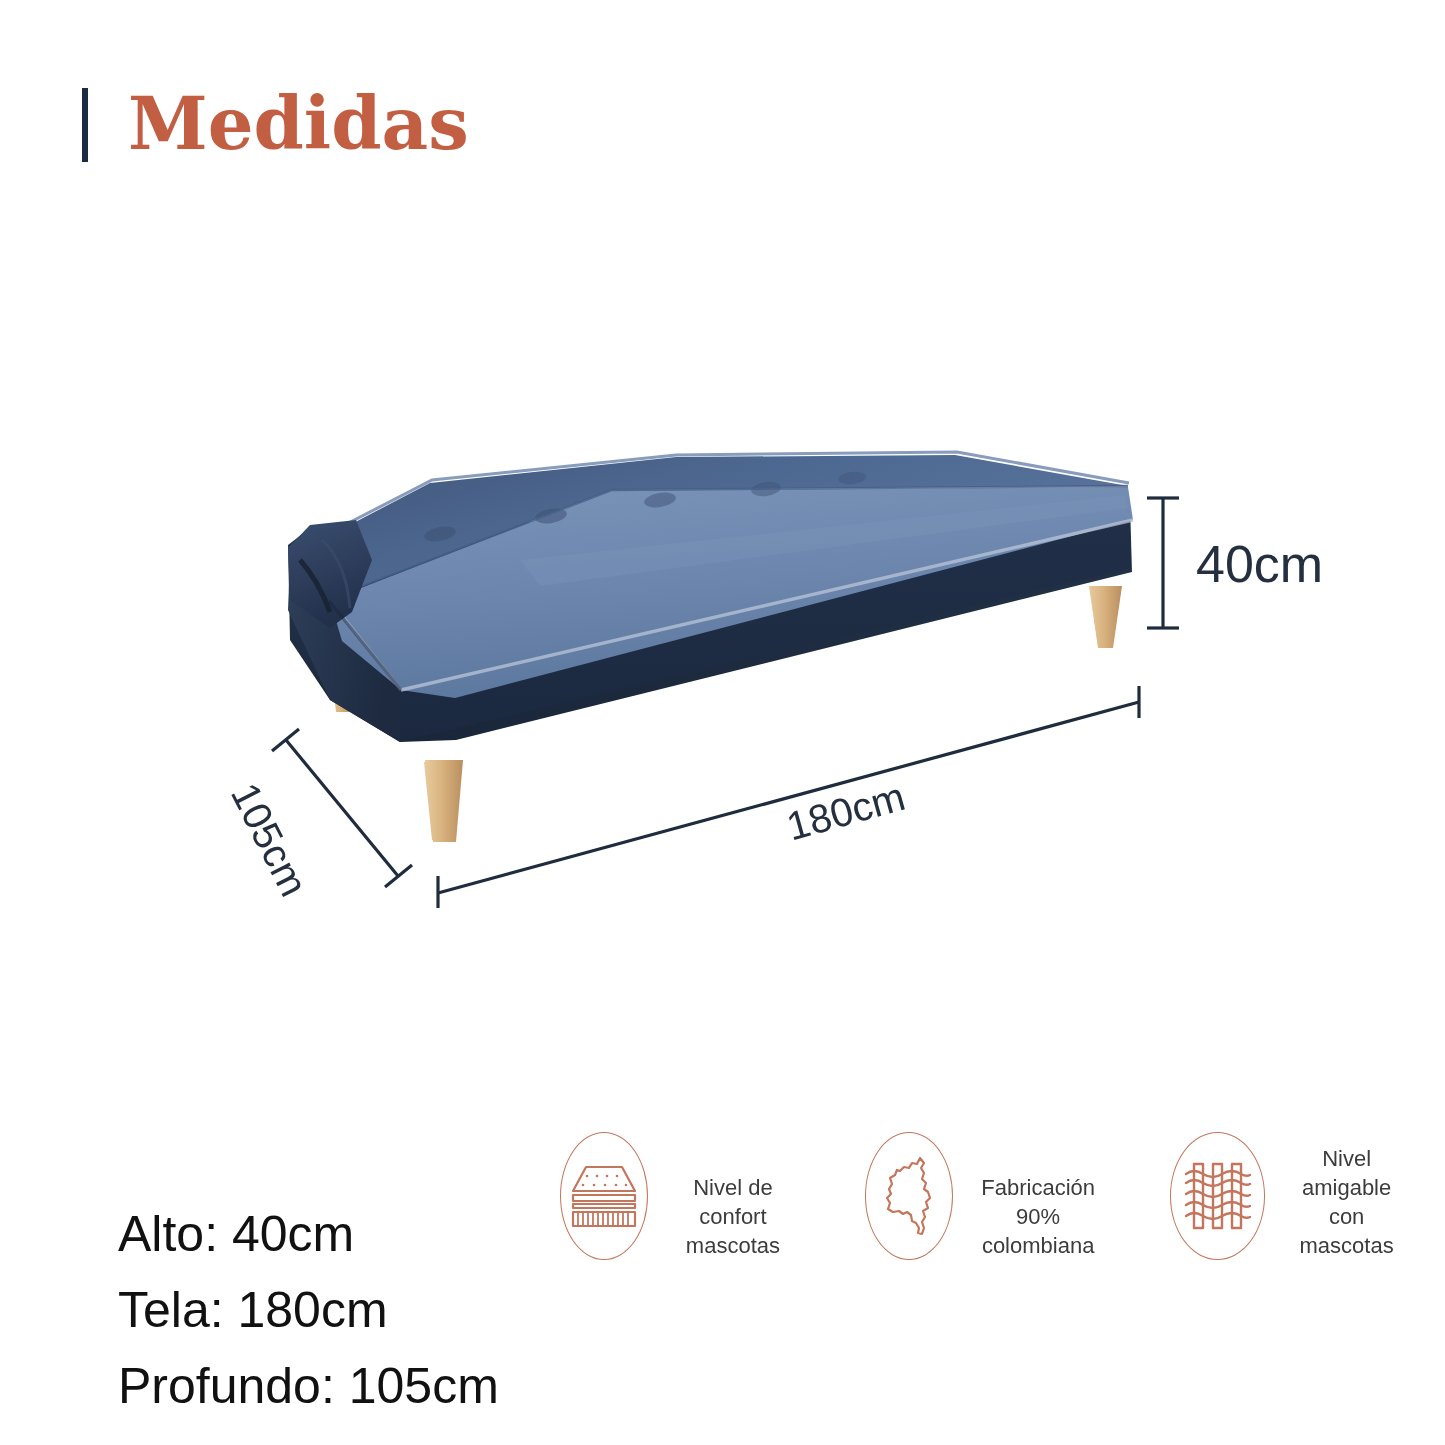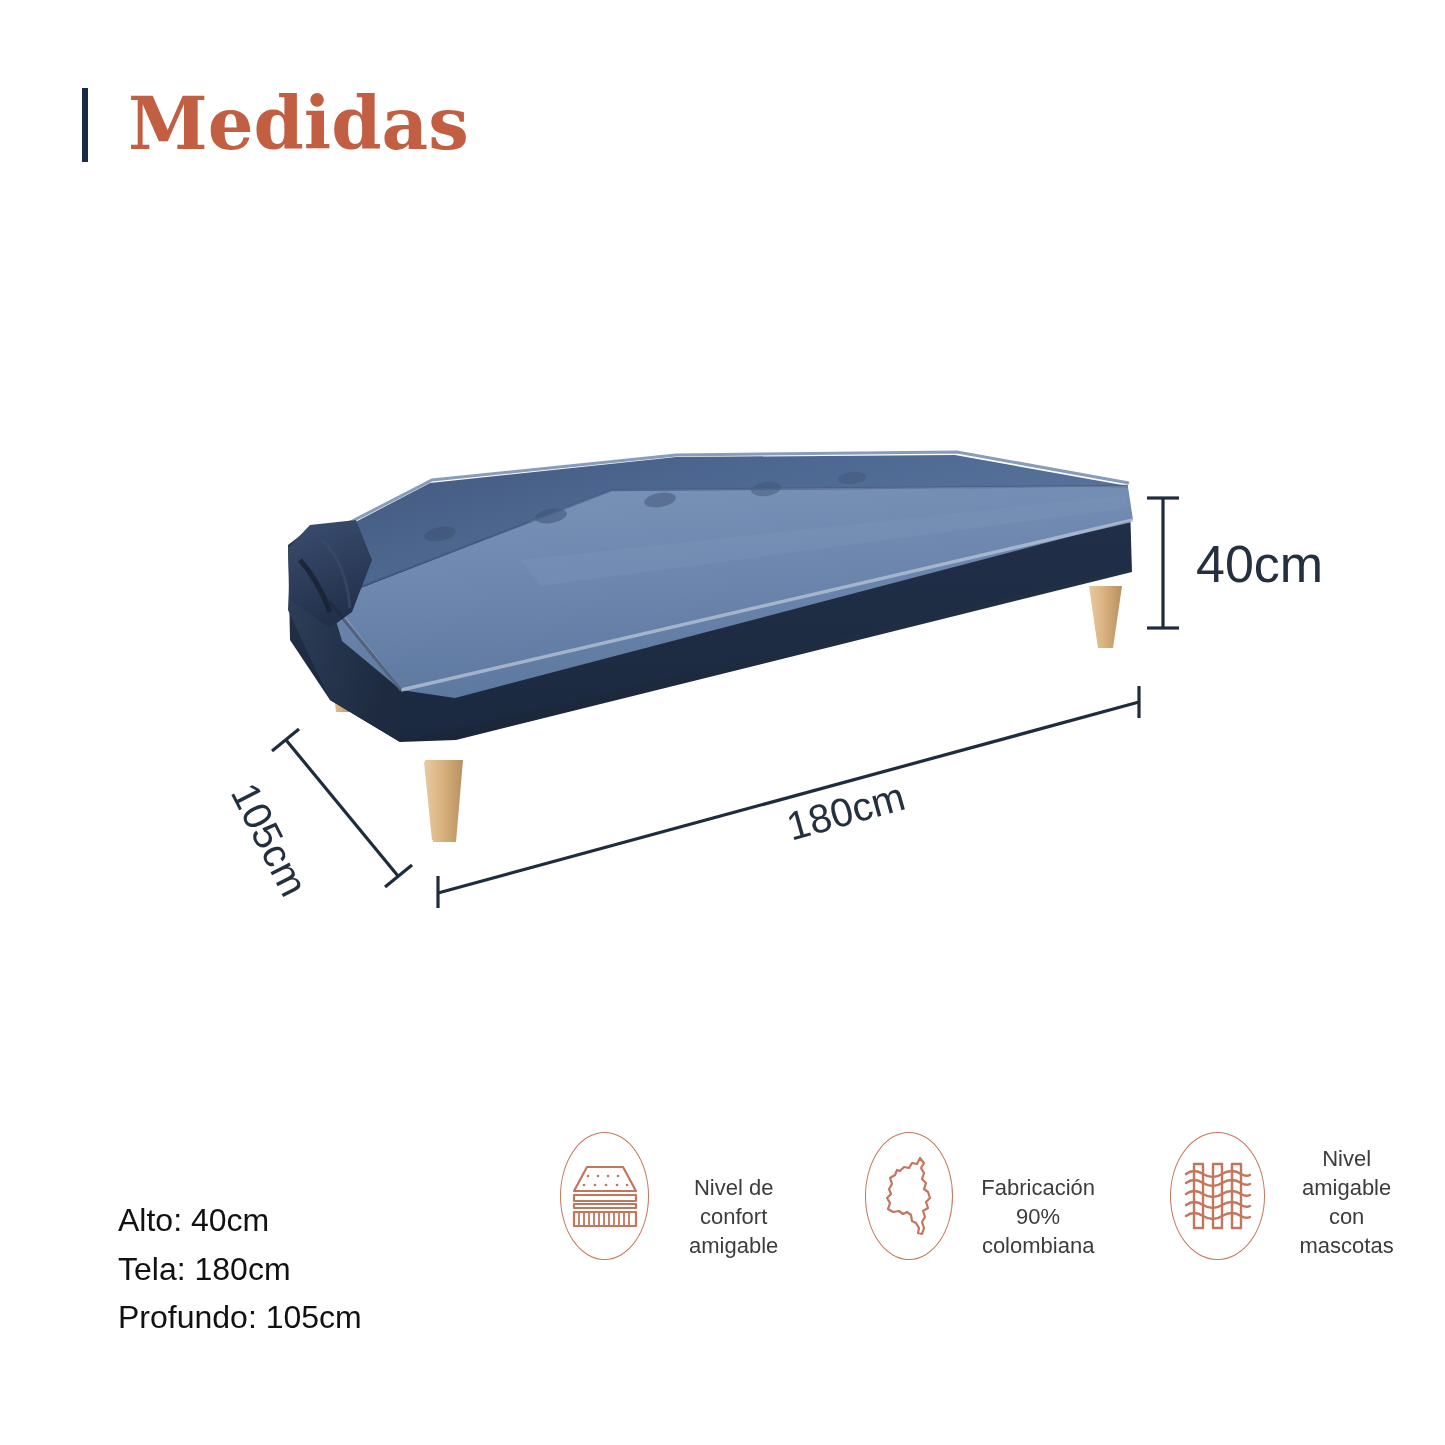--- a/index.html
+++ b/index.html
@@ -75,21 +75,21 @@
     font-size: 40px;
     transform: rotate(63deg);
     transform-origin: left top;
   }
 
   
   #spec-list {
     position: absolute;
     left: 118px;
     top: 1196px;
-    font-size: 32px;
+    font-size: 50px;
     color: #111111;
     line-height: 1.52;
   }
   .spec-row { white-space: nowrap; }
 
   
   #features {
     position: absolute;
     left: 560px;
     top: 1128px;
@@ -289,21 +289,21 @@
                 <line x1="48" y1="52" x2="48" y2="64"></line>
               <line x1="53" y1="52" x2="53" y2="64"></line>
                 <line x1="58" y1="52" x2="58" y2="64"></line>
               <line x1="63" y1="52" x2="63" y2="64"></line>
             </g>
           </g>
         </svg>
       </div>
       <div class="feature-caption">
         <span class="cap-line">Nivel de</span>
-        <span class="cap-line">confort amigable</span>
+        <span class="cap-line">confort mascotas</span>
       </div>
     </div>
 
     <div class="feature">
       <div class="feature-circle">
         <svg width="66" height="84" viewBox="0 0 66 84">
           <path d="M44 4 L41 10 L36 9 L33 14 L28 13 L24 17 L21 16 L19 21 L14 24
                    L16 30 L13 35 L15 40 L11 44 L14 49 L12 55 L17 58 L23 57 L27 60
                    L31 58 L35 61 L36 67 L40 69 L43 74 L42 79 L46 80 L48 74 L46 68
                    L49 63 L47 57 L52 54 L50 48 L54 44 L52 38 L48 35 L50 29 L46 25

